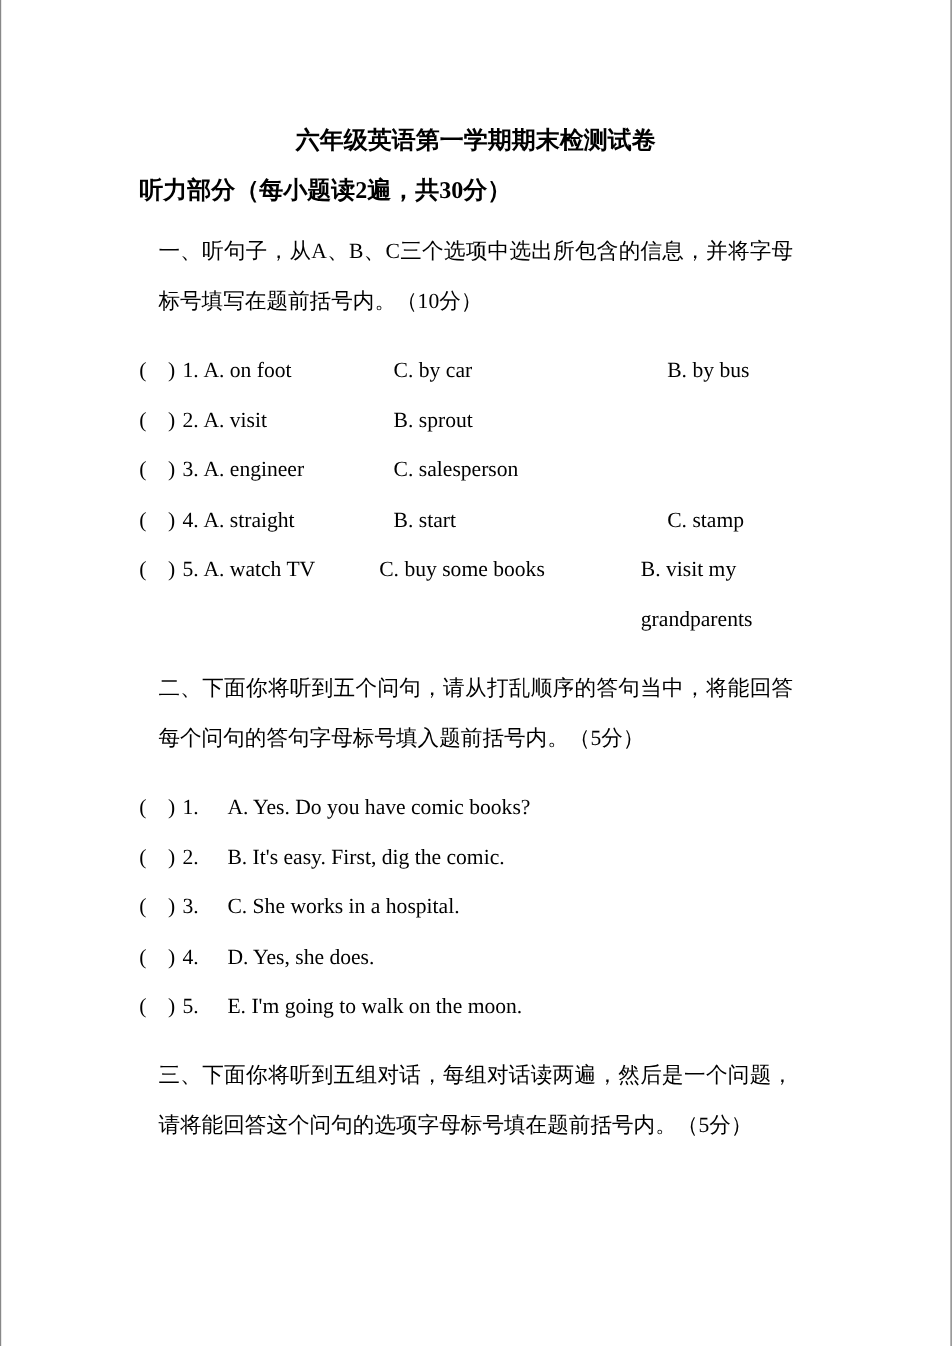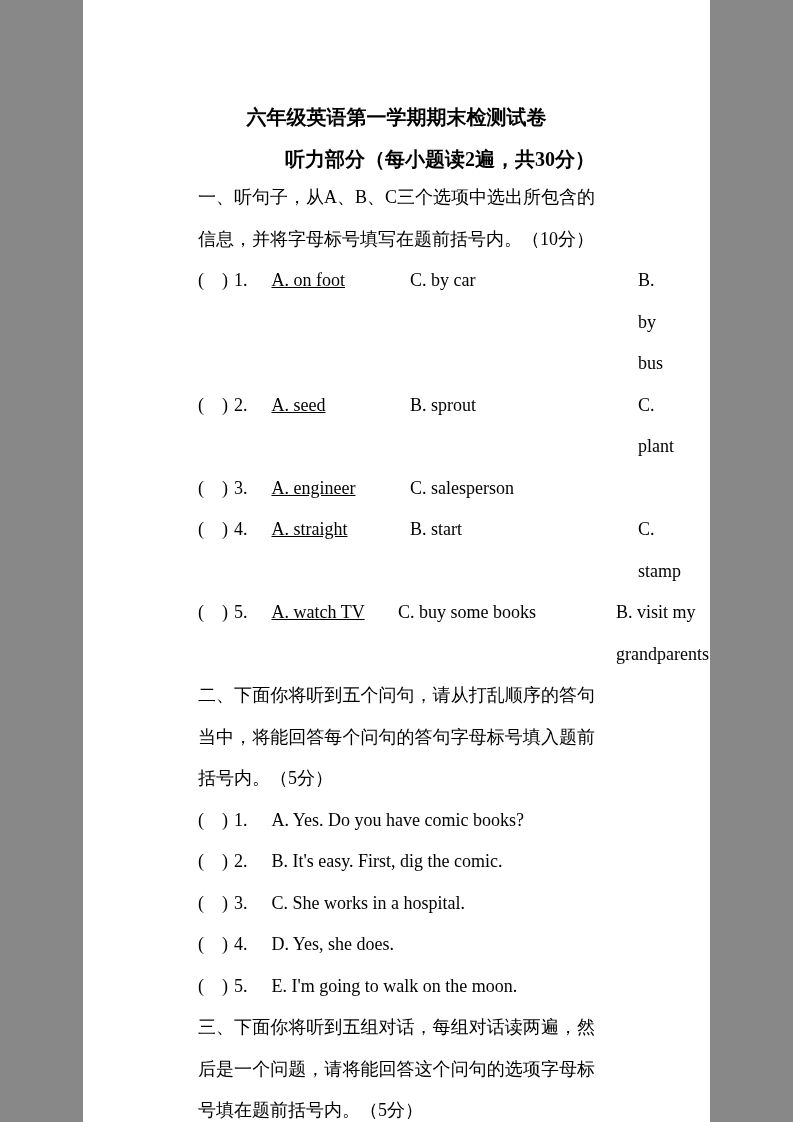--- a/index.html
+++ b/index.html
@@ -1,63 +1,62 @@
 <!DOCTYPE html>
 <html><head>
 <meta charset="utf-8">
 <style>
   html,body{margin:0;padding:0;background:#888;}
   .page{
-    width:627px;height:1122px;margin:0 auto;background:#ffffff;
+    width:791px;height:1122px;margin:0 auto;background:#ffffff;
     box-sizing:border-box;padding:103px 115px 0 115px;color:#000;
     font-family:"Liberation Serif","DejaVu Serif",serif;
     overflow:hidden;
   }
   .doc-title{
     text-align:center;font-weight:bold;font-size:20px;line-height:28px;margin:0 0 14px 0;
   }
   .doc-subtitle{
-    text-align:right;font-weight:bold;font-size:20px;line-height:28px;margin:0 0 4px 0;
+    text-align:left;font-weight:bold;font-size:20px;line-height:28px;margin:0 0 4px 0;
   }
   .para{
-    font-size:18px;line-height:41.5px;margin:0;text-align:justify;
+    font-size:18px;line-height:41.5px;margin:16px;text-align:justify;
   }
   .row{
     display:grid;grid-template-columns:212px 228px 1fr;
     font-size:18px;line-height:41.5px;
   }
   .row.wide{grid-template-columns:200px 218px 1fr;}
   .qrow{
     font-size:18px;line-height:41.5px;
   }
   .bracket{white-space:pre;}
   .qnum{margin-left:6px;}
   .qtext{margin-left:24px;}
-  .opt-a{margin-left:24px;text-decoration:underline;}
+  .opt-a{margin-left:4px;}
 </style>
 </head>
 <body>
 
 <div class="page">
 
   <h1 class="doc-title">六年级英语第一学期期末检测试卷</h1>
   <h2 class="doc-subtitle">听力部分（每小题读2遍，共30分）</h2>
 
   <p class="para">一、听句子，从A、B、C三个选项中选出所包含的信息，并将字母标号填写在题前括号内。（10分）</p>
 
   <div class="row">
     <span><span class="bracket">(    )</span><span class="qnum">1.</span><span class="opt-a">A. on foot</span></span>
     <span>C. by car</span>
     <span>B. by bus</span>
   </div>
 
   <div class="row">
-    <span><span class="bracket">(    )</span><span class="qnum">2.</span><span class="opt-a">A. seed</span></span>
+    <span><span class="bracket">(    )</span><span class="qnum">2.</span><span class="opt-a">A. visit</span></span>
     <span>B. sprout</span>
-    <span>C. plant</span>
   </div>
 
   <div class="row">
     <span><span class="bracket">(    )</span><span class="qnum">3.</span><span class="opt-a">A. engineer</span></span>
     <span>C. salesperson</span>
   </div>
 
   <div class="row">
     <span><span class="bracket">(    )</span><span class="qnum">4.</span><span class="opt-a">A. straight</span></span>
     <span>B. start</span>

